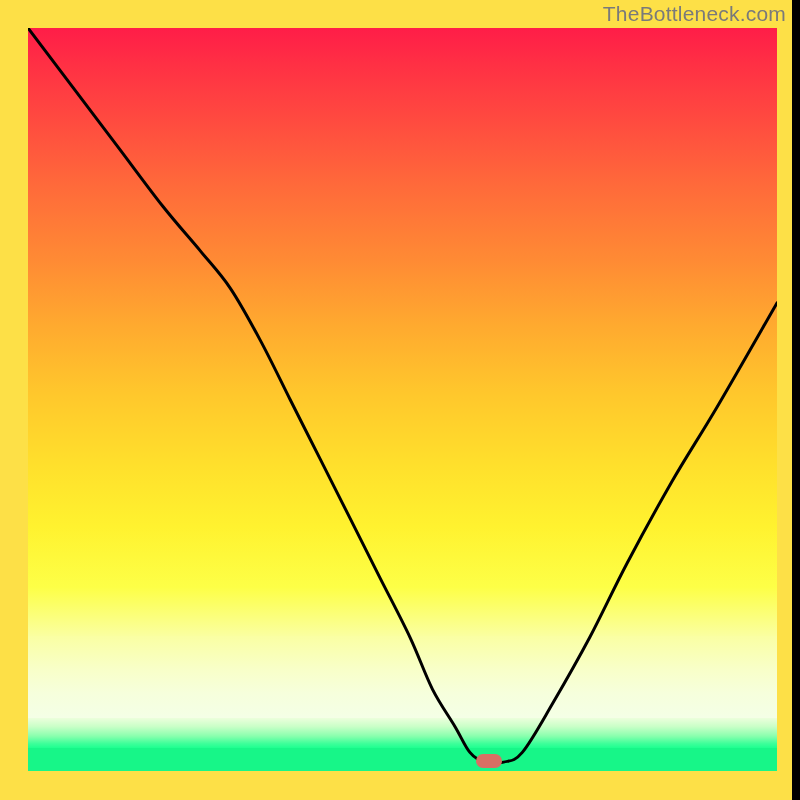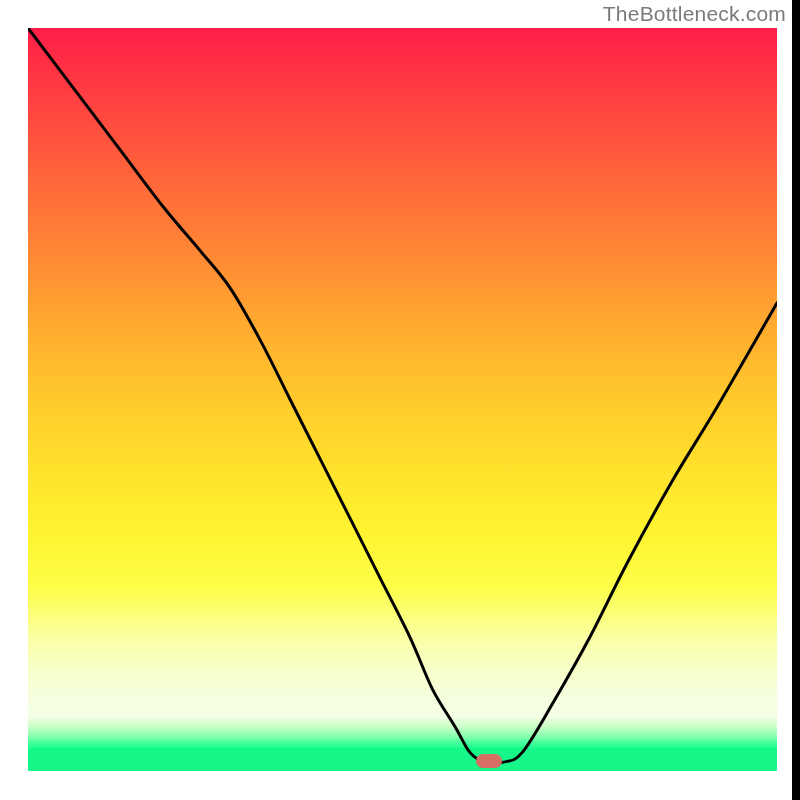--- a/index.html
+++ b/index.html
@@ -8,21 +8,21 @@
     width: 800px;
     height: 800px;
     background: #000;
     overflow: hidden;
     font-family: Arial, Helvetica, sans-serif;
   }
   .outer {
     position: relative;
     width: 792px;
     height: 800px;
-    background: #ffffff;
+    background: #fde047;
   }
   .watermark {
     position: absolute;
     top: 2px;
     right: 6px;
     color: #7a7a7a;
     font-size: 21px;
     font-weight: 500;
     letter-spacing: 0.2px;
     z-index: 10;

